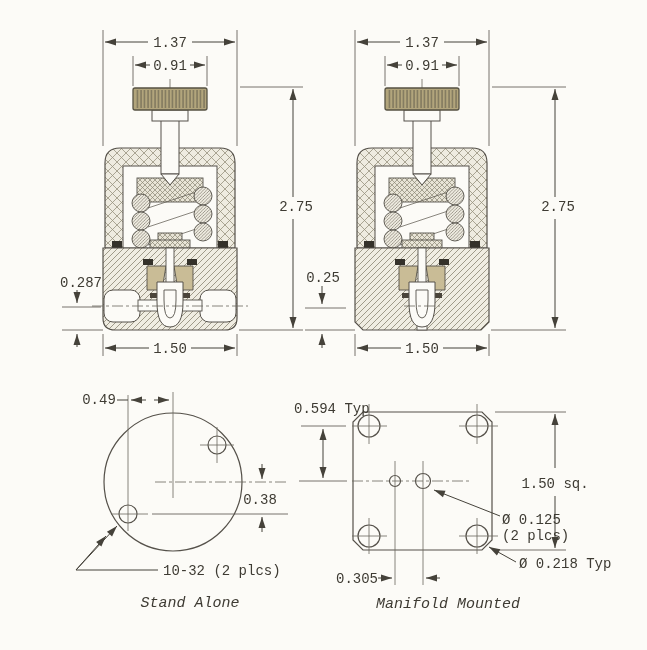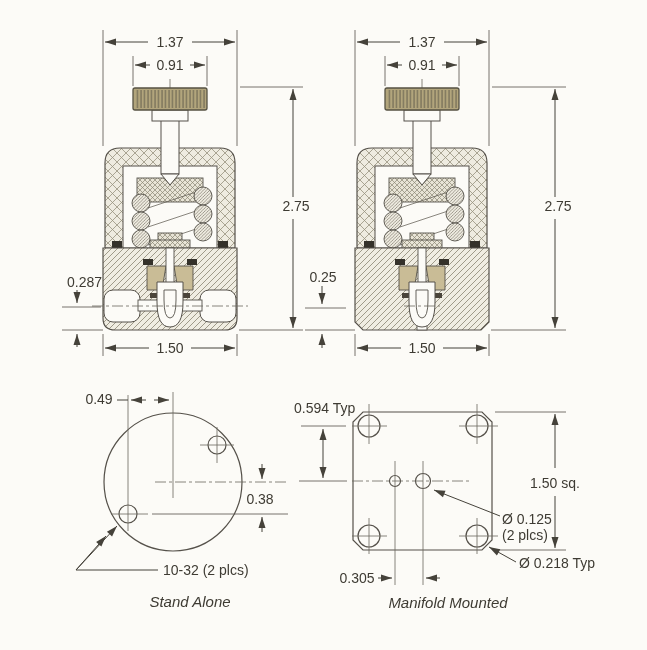--- a/index.html
+++ b/index.html
@@ -1,17 +1,17 @@
 <!DOCTYPE html>
 <html><head>
 <meta charset="utf-8">
 <style>
   html,body{margin:0;padding:0;background:#ffffff;}
   .page{width:647px;height:650px;background:#fcfbf7;position:relative;overflow:hidden;
-        font-family:Liberation Sans, sans-serif;}
+        font-family:Liberation Mono, monospace;}
   svg{display:block;}
   .outline{stroke:#55514a;stroke-width:1.2;fill:none;}
   .thin{stroke:#6b675d;stroke-width:0.8;fill:none;}
   .ext{stroke:#55514a;stroke-width:0.8;fill:none;}
   .dim{stroke:#45423a;stroke-width:1;fill:none;}
   .centerline{stroke:#6b675d;stroke-width:0.8;fill:none;stroke-dasharray:11 3 3 3;}
   .dimtext{font-size:14px;fill:#3e3b33;}
   .caption{font-size:15px;font-style:italic;fill:#3e3b33;}
   .white{fill:#fcfbf7;}
 </style>

